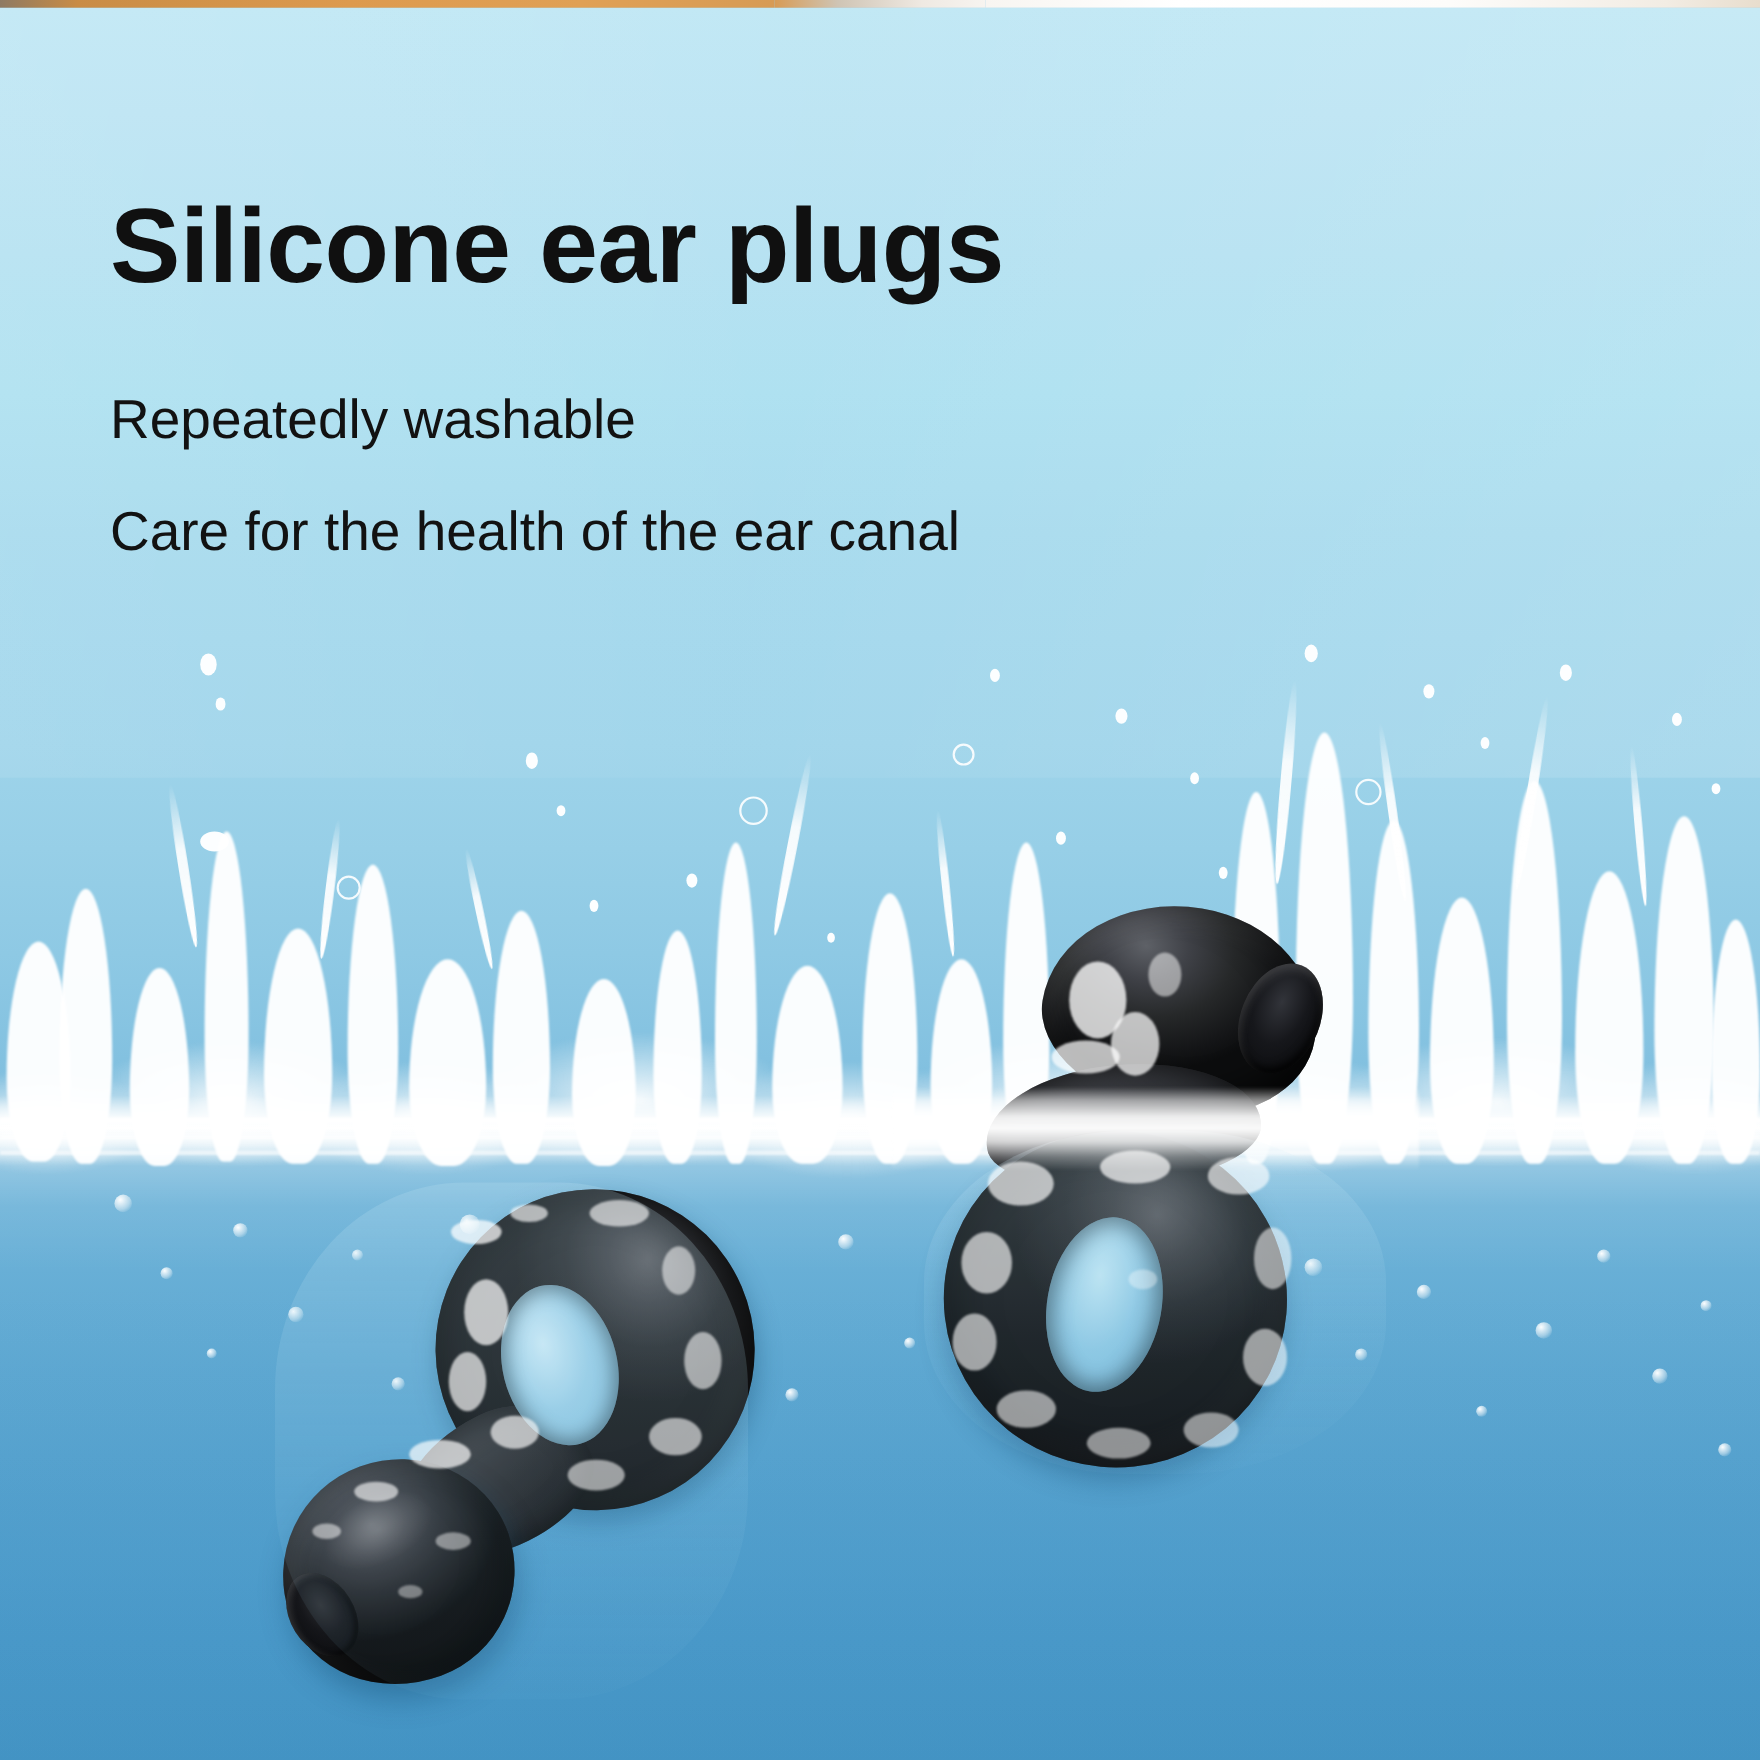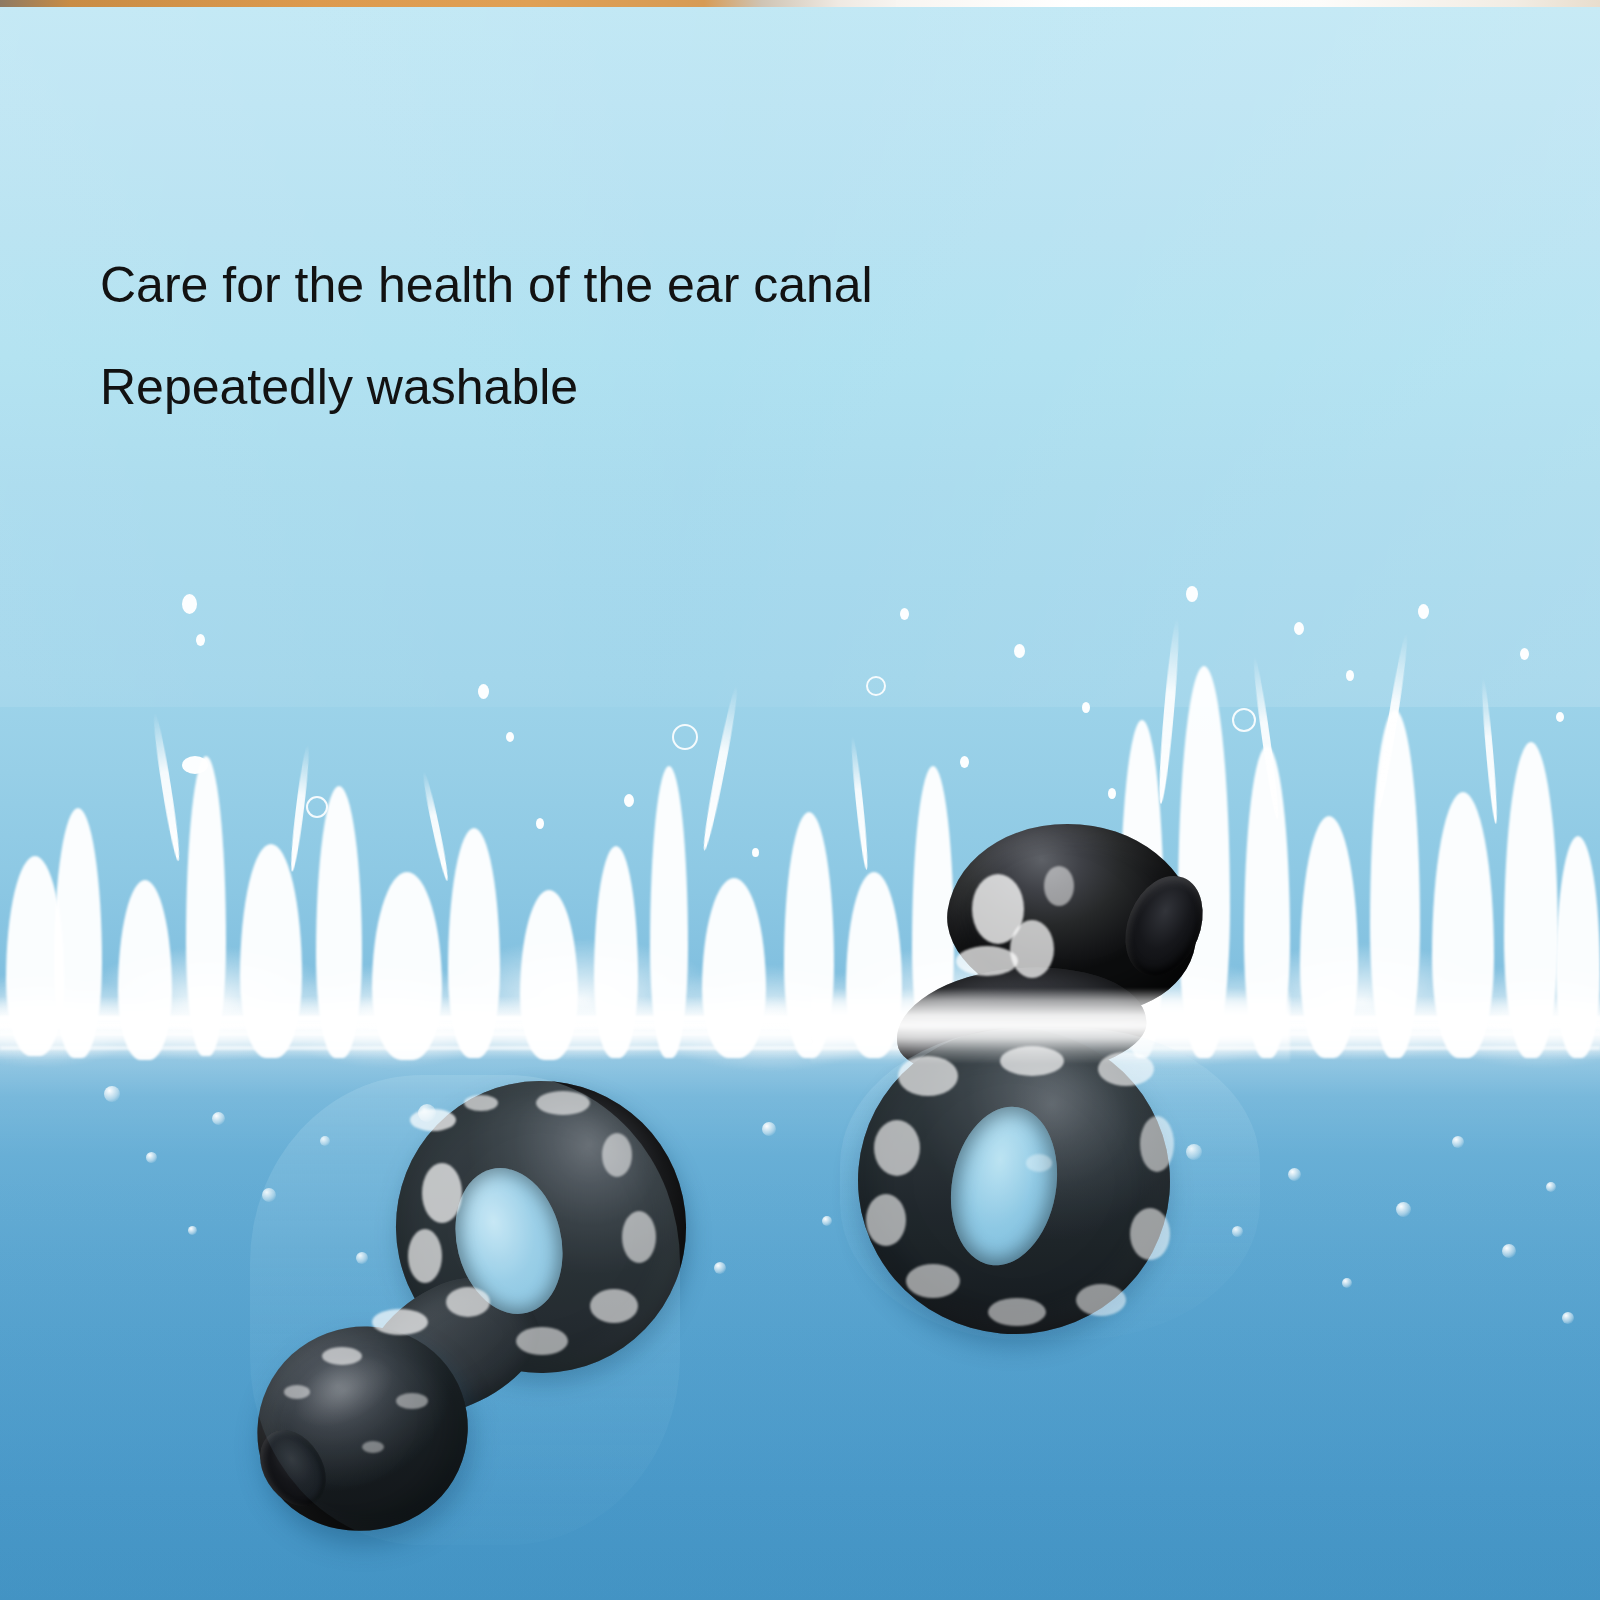--- a/index.html
+++ b/index.html
@@ -319,23 +319,24 @@
   <div class="top-bleed">
     <div class="seg-tan"></div>
     <div class="seg-mid"></div>
     <div class="seg-white"></div>
   </div>
 
   <div class="bg-sky"></div>
   <div class="bg-sky-sheen"></div>
 
   <div class="copy">
+    <div class="headline">Silicone ear plugs</div>
     <div class="sub-list">
+      <div class="sub-line">Repeatedly washable</div>
       <div class="sub-line">Care for the health of the ear canal</div>
-      <div class="sub-line">Repeatedly washable</div>
     </div>
   </div>
 
   <div class="water-body"></div>
   <div class="foam-crest"></div>
   <div class="surface-band"></div>
   <div class="surface-line sl-a"></div>
   <div class="surface-line sl-b"></div>
   <div class="surface-line sl-c"></div>
 

